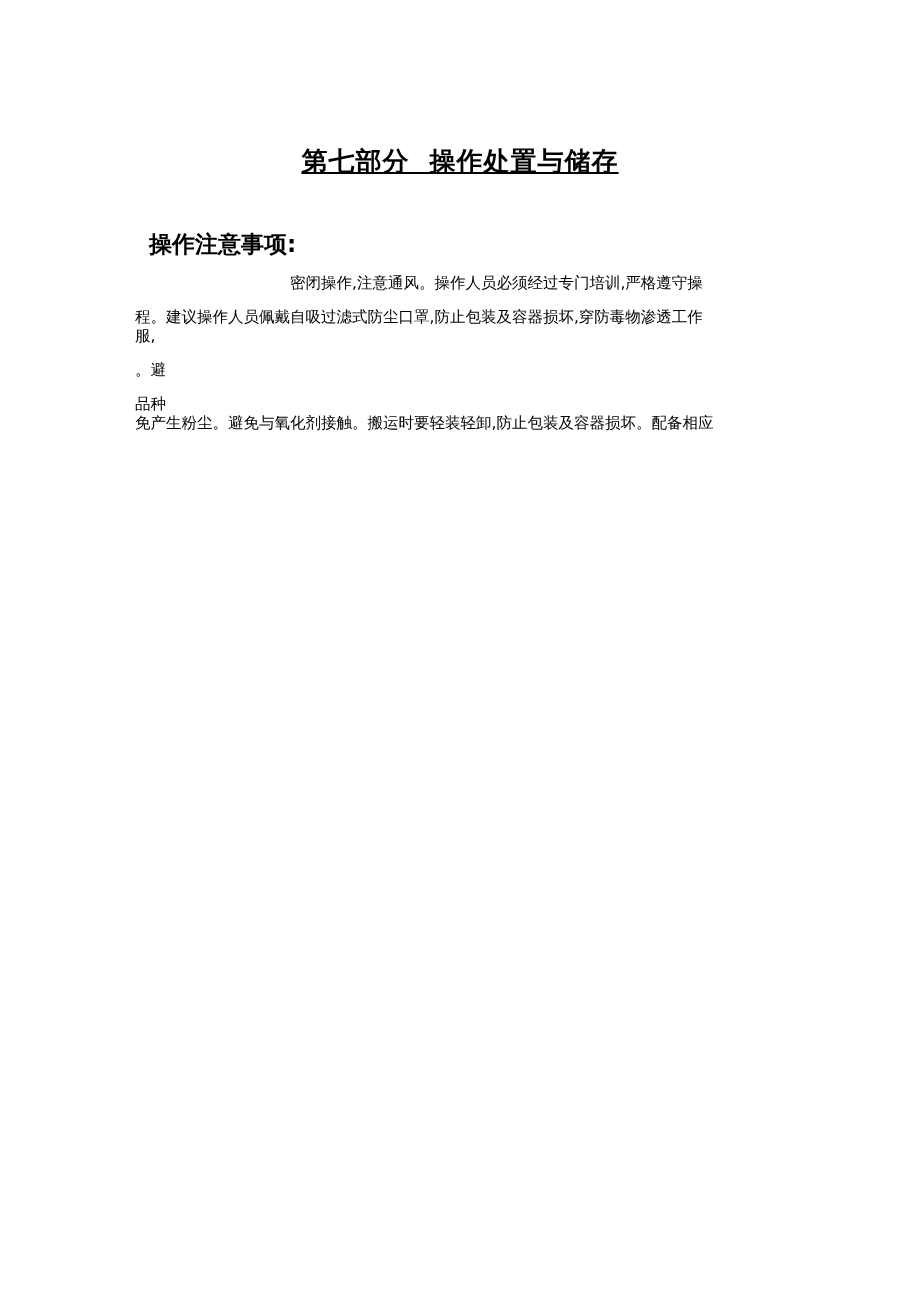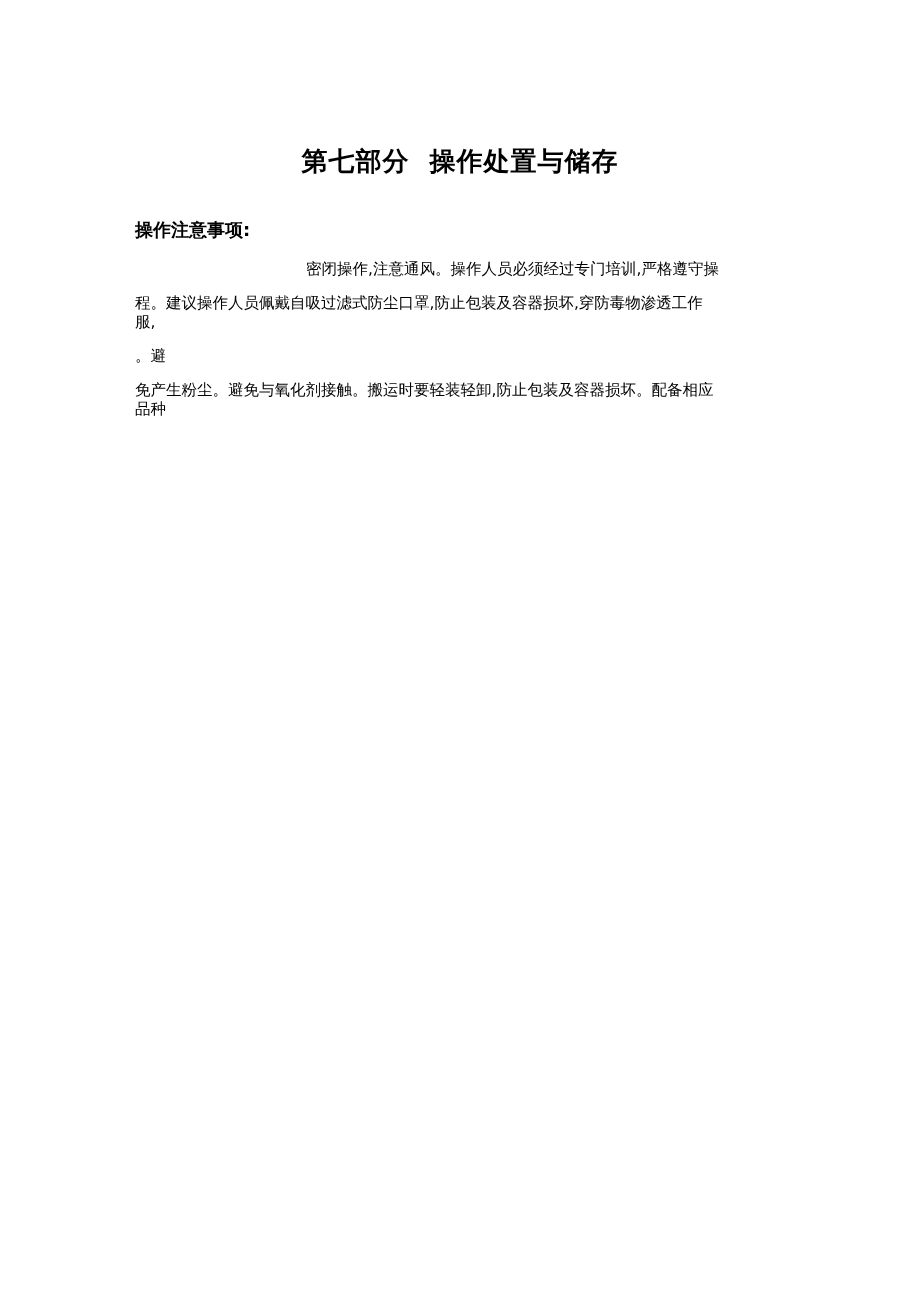--- a/index.html
+++ b/index.html
@@ -7,53 +7,53 @@
     padding: 0;
   }
   .page {
     position: relative;
     width: 920px;
     height: 1303px;
     background: #ffffff;
     color: #000000;
     font-family: "DejaVu Sans", sans-serif;
     overflow: hidden;
+    text-decoration: underline;
   }
   .doc-title {
     margin: 0;
     padding-top: 146px;
     text-align: center;
     font-size: 26px;
     line-height: 30px;
     font-weight: bold;
     letter-spacing: 1px;
     white-space: pre-wrap;
   }
   .content {
     position: absolute;
     left: 135px;
     top: 219px;
     width: 600px;
   }
   .section-label {
-    margin: 0;
-    font-size: 18px;
+    margin: 14px;
+    font-size: 23px;
     line-height: 22px;
     font-weight: bold;
     white-space: pre-wrap;
   }
   .para {
     margin: 0 0 15px 0;
     font-size: 15.5px;
     line-height: 19px;
     letter-spacing: 0px;
   }
   .para.first {
     margin-top: 19px;
-    text-align: center;
   }
   .line {
     display: block;
     white-space: pre-wrap;
   }
   .line.indent {
     padding-left: 155px;
   }
 </style>
 </head>
@@ -74,18 +74,18 @@
     <p class="para">
       <span class="line">程。建议操作人员佩戴自吸过滤式防尘口罩,防止包装及容器损坏,穿防毒物渗透工作</span>
       <span class="line">服,</span>
     </p>
 
     <p class="para">
       <span class="line">。避</span>
     </p>
 
     <p class="para">
+      <span class="line">品种</span>
       <span class="line">免产生粉尘。避免与氧化剂接触。搬运时要轻装轻卸,防止包装及容器损坏。配备相应</span>
-      <span class="line">品种</span>
     </p>
 
   </div>
 </div>
 
 </body></html>

